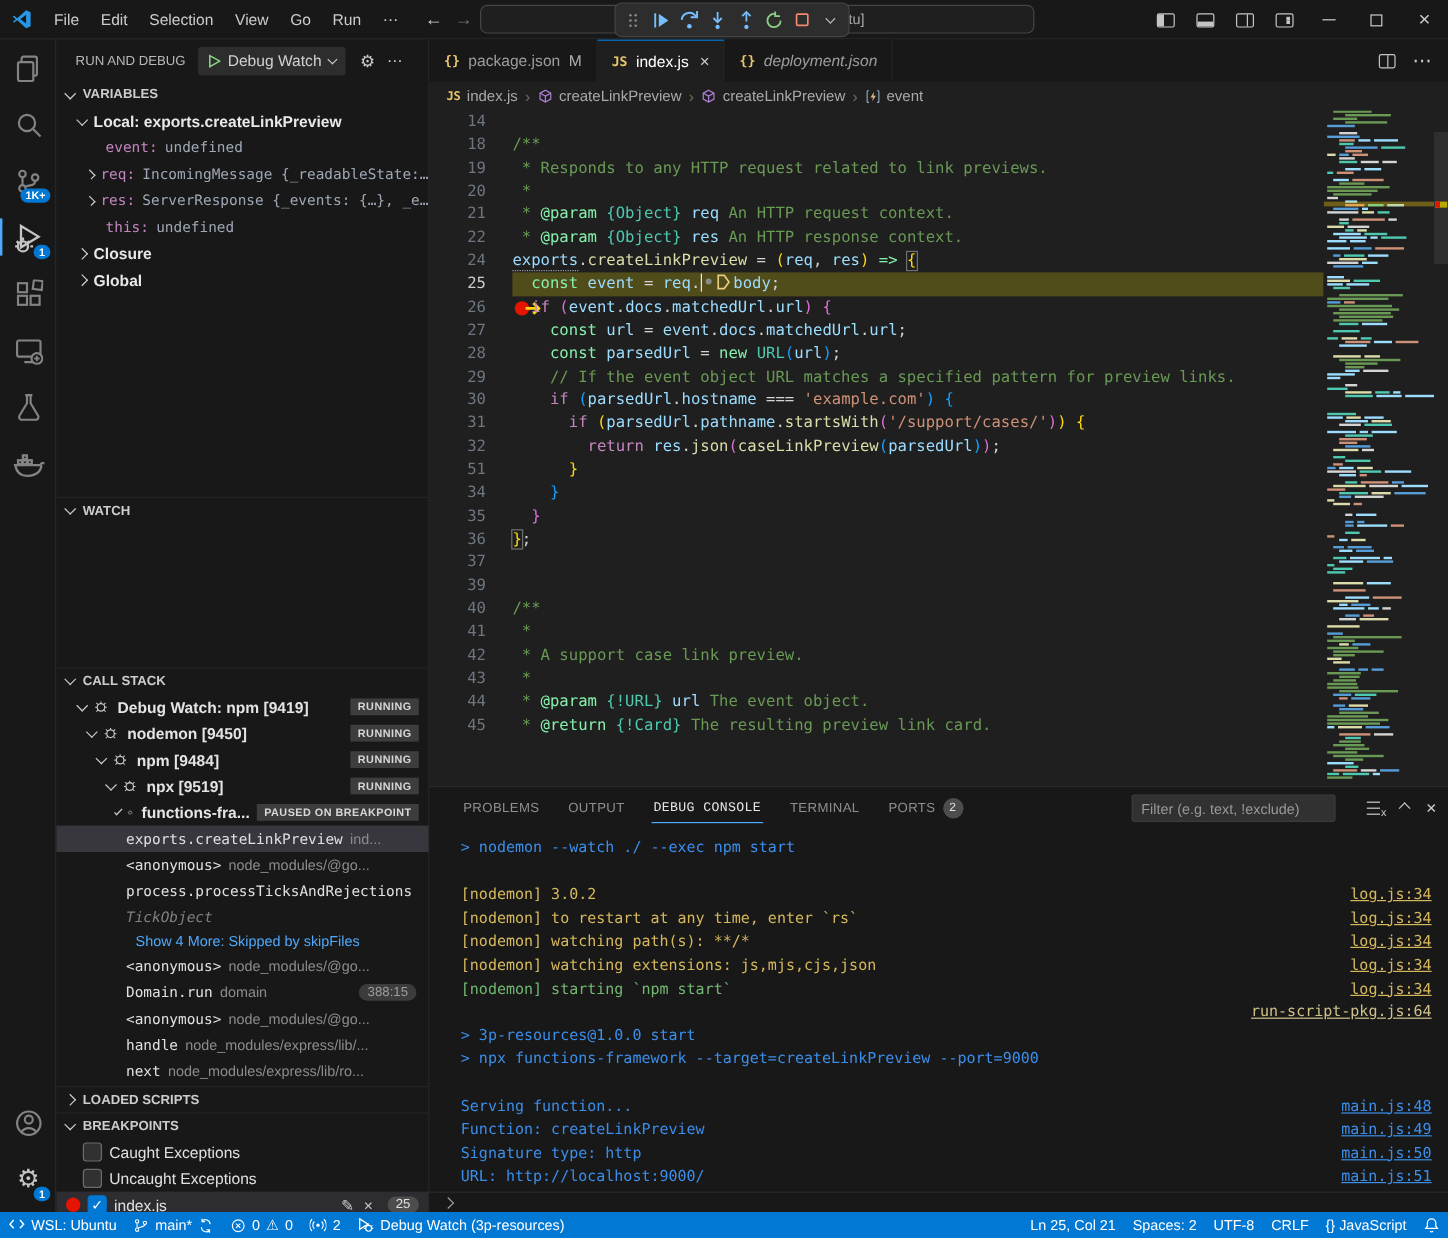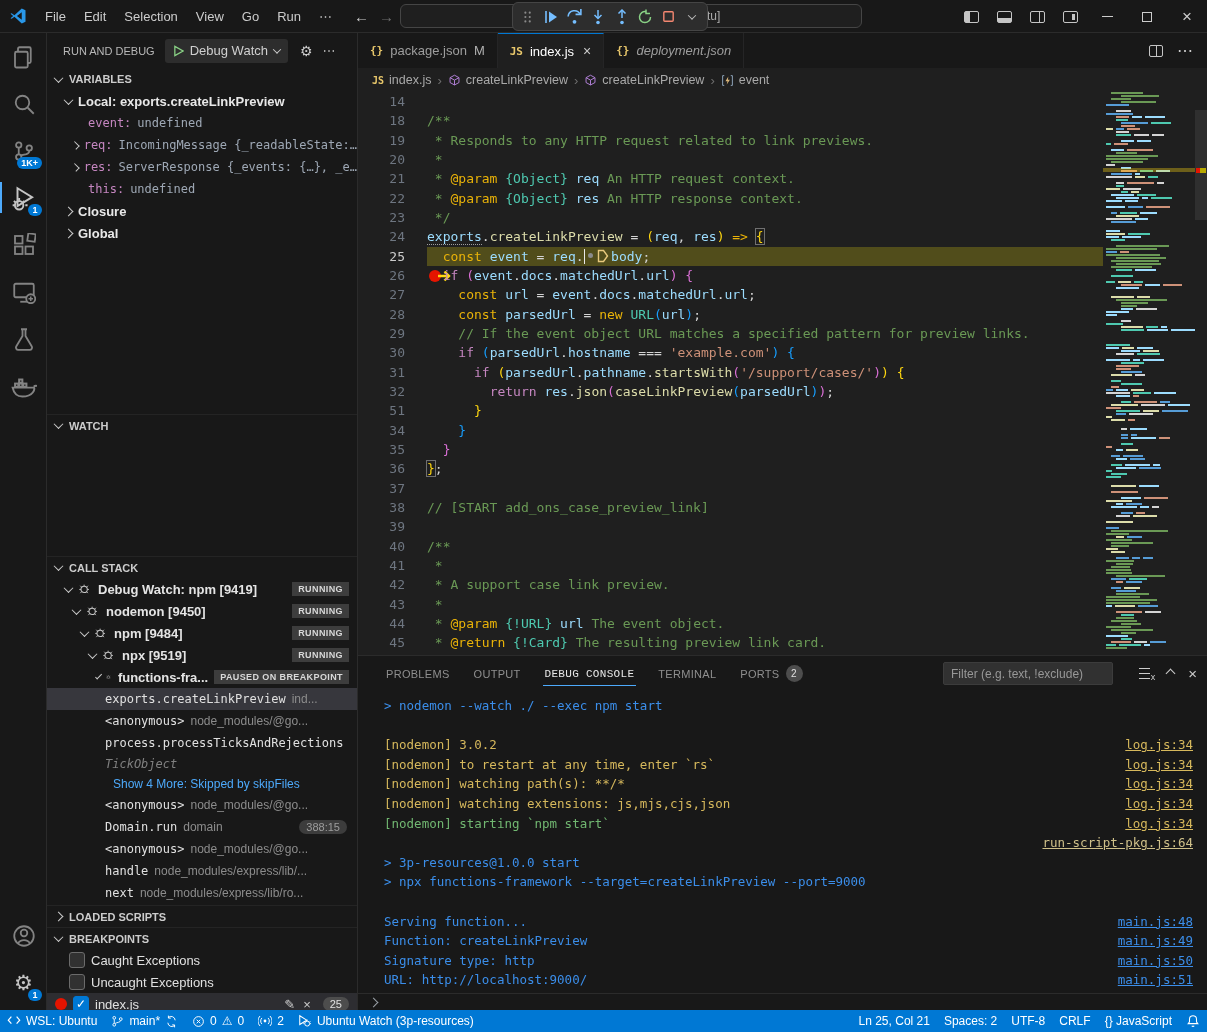--- a/index.html
+++ b/index.html
@@ -96,21 +96,21 @@
   .crumb-sep { color:#6e6e6e; font-size:13px; }
   .js-badge { font-family:"DejaVu Sans Mono", monospace; font-weight:bold; font-size:10px; color:#e8c76b; }
 
   #codearea { position:absolute; left:0; top:59px; right:0; height:563px; overflow:hidden; }
   .code-row { position:relative; height:19.34px; line-height:19.34px; white-space:pre;
     font-family:"DejaVu Sans Mono", monospace; font-size:13px; }
   .gutter-num { position:absolute; left:0; width:47px; text-align:right; color:#6e7681; }
   .code-content { position:absolute; left:69px; right:104px; }
   .cur-line .code-content { background:#514d1b; }
   .cur-line .gutter-num { color:#cccccc; }
-  .tk-c{color:#6A9955} .tk-k{color:#eab308} .tk-ct{color:#C586C0} .tk-v{color:#9CDCFE}
+  .tk-c{color:#6A9955} .tk-k{color:#86efac} .tk-ct{color:#C586C0} .tk-v{color:#9CDCFE}
   .tk-f{color:#DCDCAA} .tk-t{color:#4EC9B0} .tk-s{color:#CE9178} .tk-p{color:#d4d4d4}
   .tk-b1{color:#ffd710} .tk-b2{color:#da70d6} .tk-b3{color:#179fff}
   .u-dotted { border-bottom:1px dotted #9d9d9d; }
   .bmatch { outline:1px solid #707070; }
   .cursorbar { display:inline-block; width:1.5px; height:15px; background:#e8e8e8; vertical-align:-3px; }
   .inlinedot { display:inline-block; width:5px; height:5px; border-radius:50%; background:#8a8a8a;
     vertical-align:3px; margin:0 4px 0 3px; }
   .bp-arrow-wrap { position:absolute; left:7px; top:3px; width:26px; height:14px; }
 
   
@@ -553,42 +553,40 @@
           <span style="margin-left:5px">event</span>
         </div>
       </div>
     <div id="codearea">
         <div class="code-row"><span class="gutter-num">14</span><span class="code-content"></span></div>
         <div class="code-row"><span class="gutter-num">18</span><span class="code-content"><span class="tk-c">/**</span></span></div>
         <div class="code-row"><span class="gutter-num">19</span><span class="code-content"><span class="tk-c"> * Responds to any HTTP request related to link previews.</span></span></div>
         <div class="code-row"><span class="gutter-num">20</span><span class="code-content"><span class="tk-c"> *</span></span></div>
         <div class="code-row"><span class="gutter-num">21</span><span class="code-content"><span class="tk-c"> * </span><span class="tk-k">@param</span><span class="tk-c"> </span><span class="tk-t">{Object}</span><span class="tk-c"> </span><span class="tk-v">req</span><span class="tk-c"> An HTTP request context.</span></span></div>
         <div class="code-row"><span class="gutter-num">22</span><span class="code-content"><span class="tk-c"> * </span><span class="tk-k">@param</span><span class="tk-c"> </span><span class="tk-t">{Object}</span><span class="tk-c"> </span><span class="tk-v">res</span><span class="tk-c"> An HTTP response context.</span></span></div>
-        <div class="code-row"><span class="gutter-num">23</span><span class="code-content"><span class="tk-c"> */</span></span></div>
         <div class="code-row"><span class="gutter-num">24</span><span class="code-content"><span class="tk-v u-dotted">exports</span><span class="tk-p">.</span><span class="tk-f">createLinkPreview</span><span class="tk-p"> = </span><span class="tk-b1">(</span><span class="tk-v">req</span><span class="tk-p">, </span><span class="tk-v">res</span><span class="tk-b1">)</span><span class="tk-p"> </span><span class="tk-k">=&gt;</span><span class="tk-p"> </span><span class="tk-b1 bmatch">{</span></span></div>
         <div class="code-row cur-line"><span class="gutter-num">25</span><span class="code-content"><span class="tk-p">  </span><span class="tk-k">const</span><span class="tk-p"> </span><span class="tk-v">event</span><span class="tk-p"> = </span><span class="tk-v">req</span><span class="tk-p">.</span><span class="cursorbar"></span><span class="inlinedot"></span><svg width="12" height="14" viewBox="0 0 12 14" style="vertical-align:-2px;margin-right:2px">
               <path d="M1.5 1.5h5l4 5.5-4 5.5h-5z" fill="none" stroke="#e8c97d" stroke-width="1.4"></path>
             </svg><span class="tk-v">body</span><span class="tk-p">;</span></span><span class="bp-arrow-wrap">
         <svg width="28" height="14" viewBox="0 0 28 14">
           <circle cx="7" cy="7" r="6" fill="#e51400"></circle>
           <path d="M10 7h11M16.5 2.5L21 7l-4.5 4.5" stroke="#ffd711" stroke-width="2.4" fill="none"></path>
         </svg></span></div>
         <div class="code-row"><span class="gutter-num">26</span><span class="code-content"><span class="tk-p">  </span><span class="tk-ct">if</span><span class="tk-p"> </span><span class="tk-b2">(</span><span class="tk-v">event</span><span class="tk-p">.</span><span class="tk-v">docs</span><span class="tk-p">.</span><span class="tk-v">matchedUrl</span><span class="tk-p">.</span><span class="tk-v">url</span><span class="tk-b2">)</span><span class="tk-p"> </span><span class="tk-b2">{</span></span></div>
         <div class="code-row"><span class="gutter-num">27</span><span class="code-content"><span class="tk-p">    </span><span class="tk-k">const</span><span class="tk-p"> </span><span class="tk-v">url</span><span class="tk-p"> = </span><span class="tk-v">event</span><span class="tk-p">.</span><span class="tk-v">docs</span><span class="tk-p">.</span><span class="tk-v">matchedUrl</span><span class="tk-p">.</span><span class="tk-v">url</span><span class="tk-p">;</span></span></div>
         <div class="code-row"><span class="gutter-num">28</span><span class="code-content"><span class="tk-p">    </span><span class="tk-k">const</span><span class="tk-p"> </span><span class="tk-v">parsedUrl</span><span class="tk-p"> = </span><span class="tk-k">new</span><span class="tk-p"> </span><span class="tk-t">URL</span><span class="tk-b3">(</span><span class="tk-v">url</span><span class="tk-b3">)</span><span class="tk-p">;</span></span></div>
         <div class="code-row"><span class="gutter-num">29</span><span class="code-content"><span class="tk-c">    // If the event object URL matches a specified pattern for preview links.</span></span></div>
         <div class="code-row"><span class="gutter-num">30</span><span class="code-content"><span class="tk-p">    </span><span class="tk-ct">if</span><span class="tk-p"> </span><span class="tk-b3">(</span><span class="tk-v">parsedUrl</span><span class="tk-p">.</span><span class="tk-v">hostname</span><span class="tk-p"> === </span><span class="tk-s">'example.com'</span><span class="tk-b3">)</span><span class="tk-p"> </span><span class="tk-b3">{</span></span></div>
         <div class="code-row"><span class="gutter-num">31</span><span class="code-content"><span class="tk-p">      </span><span class="tk-ct">if</span><span class="tk-p"> </span><span class="tk-b1">(</span><span class="tk-v">parsedUrl</span><span class="tk-p">.</span><span class="tk-v">pathname</span><span class="tk-p">.</span><span class="tk-f">startsWith</span><span class="tk-b2">(</span><span class="tk-s">'/support/cases/'</span><span class="tk-b2">)</span><span class="tk-b1">)</span><span class="tk-p"> </span><span class="tk-b1">{</span></span></div>
         <div class="code-row"><span class="gutter-num">32</span><span class="code-content"><span class="tk-p">        </span><span class="tk-ct">return</span><span class="tk-p"> </span><span class="tk-v">res</span><span class="tk-p">.</span><span class="tk-f">json</span><span class="tk-b2">(</span><span class="tk-f">caseLinkPreview</span><span class="tk-b3">(</span><span class="tk-v">parsedUrl</span><span class="tk-b3">)</span><span class="tk-b2">)</span><span class="tk-p">;</span></span></div>
         <div class="code-row"><span class="gutter-num">51</span><span class="code-content"><span class="tk-p">      </span><span class="tk-b1">}</span></span></div>
         <div class="code-row"><span class="gutter-num">34</span><span class="code-content"><span class="tk-p">    </span><span class="tk-b3">}</span></span></div>
         <div class="code-row"><span class="gutter-num">35</span><span class="code-content"><span class="tk-p">  </span><span class="tk-b2">}</span></span></div>
         <div class="code-row"><span class="gutter-num">36</span><span class="code-content"><span class="tk-b1 bmatch">}</span><span class="tk-p">;</span></span></div>
         <div class="code-row"><span class="gutter-num">37</span><span class="code-content"></span></div>
-        <div class="code-row"><span class="gutter-num">38</span><span class="code-content"><span class="tk-c">// [START add_ons_case_preview_link]</span></span></div>
         <div class="code-row"><span class="gutter-num">39</span><span class="code-content"></span></div>
         <div class="code-row"><span class="gutter-num">40</span><span class="code-content"><span class="tk-c">/**</span></span></div>
         <div class="code-row"><span class="gutter-num">41</span><span class="code-content"><span class="tk-c"> *</span></span></div>
         <div class="code-row"><span class="gutter-num">42</span><span class="code-content"><span class="tk-c"> * A support case link preview.</span></span></div>
         <div class="code-row"><span class="gutter-num">43</span><span class="code-content"><span class="tk-c"> *</span></span></div>
         <div class="code-row"><span class="gutter-num">44</span><span class="code-content"><span class="tk-c"> * </span><span class="tk-k">@param</span><span class="tk-c"> </span><span class="tk-t">{!URL}</span><span class="tk-c"> </span><span class="tk-v">url</span><span class="tk-c"> The event object.</span></span></div>
         <div class="code-row"><span class="gutter-num">45</span><span class="code-content"><span class="tk-c"> * </span><span class="tk-k">@return</span><span class="tk-c"> </span><span class="tk-t">{!Card}</span><span class="tk-c"> The resulting preview link card.</span></span></div>
       </div>
     <div id="minimap">
         <div class="mm-row"><span class="mm-seg" style="width:8px"></span><span class="mm-seg" style="background:#6A9955;width:31.930078708999826px"></span></div>
@@ -875,21 +873,21 @@
           <path d="M4.5 11.5a5 5 0 0 1 0-7M11.5 4.5a5 5 0 0 1 0 7M2.3 13.7a8 8 0 0 1 0-11.4M13.7 2.3a8 8 0 0 1 0 11.4" stroke="#fff" stroke-width="1.1"></path>
         </svg>
         <span>2</span>
       </div>
       <div class="sb-item">
         <svg width="14" height="14" viewBox="0 0 16 16" fill="none">
           <path d="M2 2l8 5-8 5z" fill="none" stroke="#fff" stroke-width="1.2"></path>
           <circle cx="10.5" cy="11" r="2.8" stroke="#fff" stroke-width="1.1"></circle>
           <path d="M10.5 7.6V6.4M7.8 9.2l-1-1M13.2 9.2l1-1M7.3 11H6M14.9 11h-1.3" stroke="#fff" stroke-width="1"></path>
         </svg>
-        <span>Ubuntu Watch (3p-resources)</span>
+        <span>Debug Watch (3p-resources)</span>
       </div>
     </div>
   <div class="sb-right" id="sb-right">
       <div class="sb-item">
         <span>Ln 25, Col 21</span>
       </div>
       <div class="sb-item">
         <span>Spaces: 2</span>
       </div>
       <div class="sb-item">

